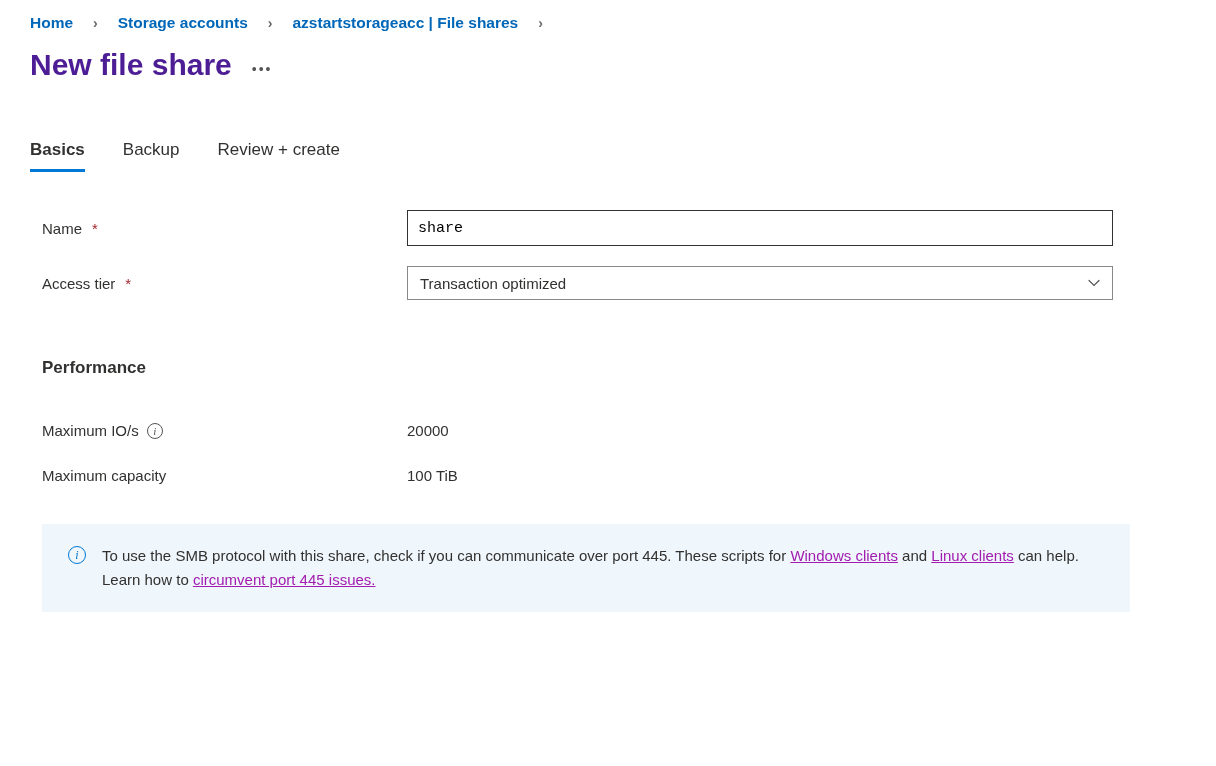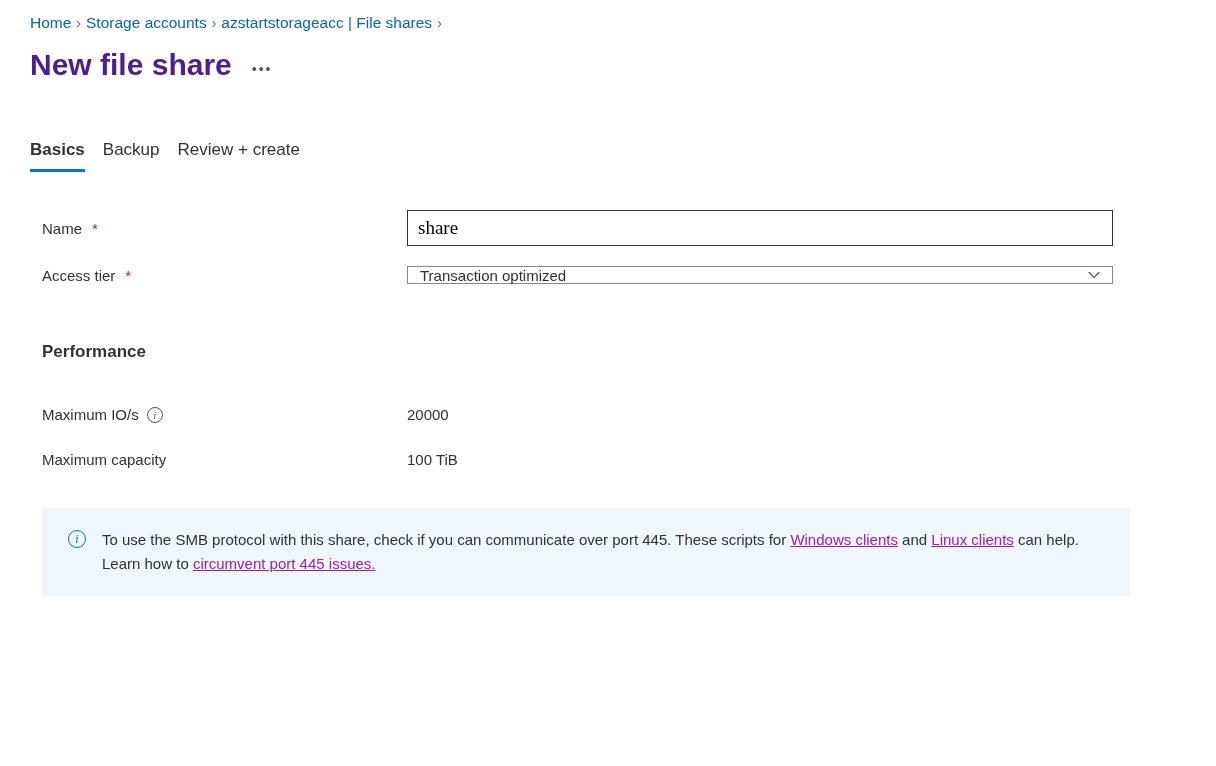--- a/index.html
+++ b/index.html
@@ -8,21 +8,22 @@
       font-size: 14px;
       color: #323130;
       background: #fff;
       padding: 14px 30px;
     }
     .breadcrumb {
       display: flex;
       align-items: center;
       font-size: 15.5px;
       flex-wrap: wrap;
-      gap: 1px;
+      gap: 16px;
+      font-weight: bold;
     }
     .breadcrumb a {
       color: #0066b8;
       text-decoration: none;
       cursor: pointer;
     }
     .breadcrumb .sep {
       color: #6b6b6b;
       margin: 0 4px;
       font-size: 14px;
@@ -40,21 +41,21 @@
     }
     .more-dots {
       font-size: 14px;
       color: #555;
       cursor: pointer;
       letter-spacing: 2px;
       padding-top: 8px;
     }
     .tabs {
       display: flex;
-      gap: 18px;
+      gap: 38px;
       margin-top: 58px;
       border-bottom: none;
     }
     .tab {
       font-size: 17px;
       color: #323130;
       padding-bottom: 10px;
       cursor: pointer;
       position: relative;
     }
@@ -91,28 +92,28 @@
       margin-left: 2px;
     }
     .form-control {
       flex: 1;
       max-width: 706px;
     }
     .txt-input {
       width: 100%;
       height: 36px;
       border: 1px solid #323130;
-      font-size: 19px;
+      font-size: 15px;
       padding: 0 10px;
       outline: none;
-      font-family: Liberation Serif, serif;
+      font-family: Liberation Mono, monospace;
     }
     .select-wrap {
       width: 100%;
-      height: 18px;
+      height: 34px;
       border: 1px solid #8a8886;
       display: flex;
       align-items: center;
       justify-content: space-between;
       padding: 0 12px;
       cursor: pointer;
       background: #fff;
     }
     .select-wrap span { font-size: 15px; color: #323130; }
     .chevron {

